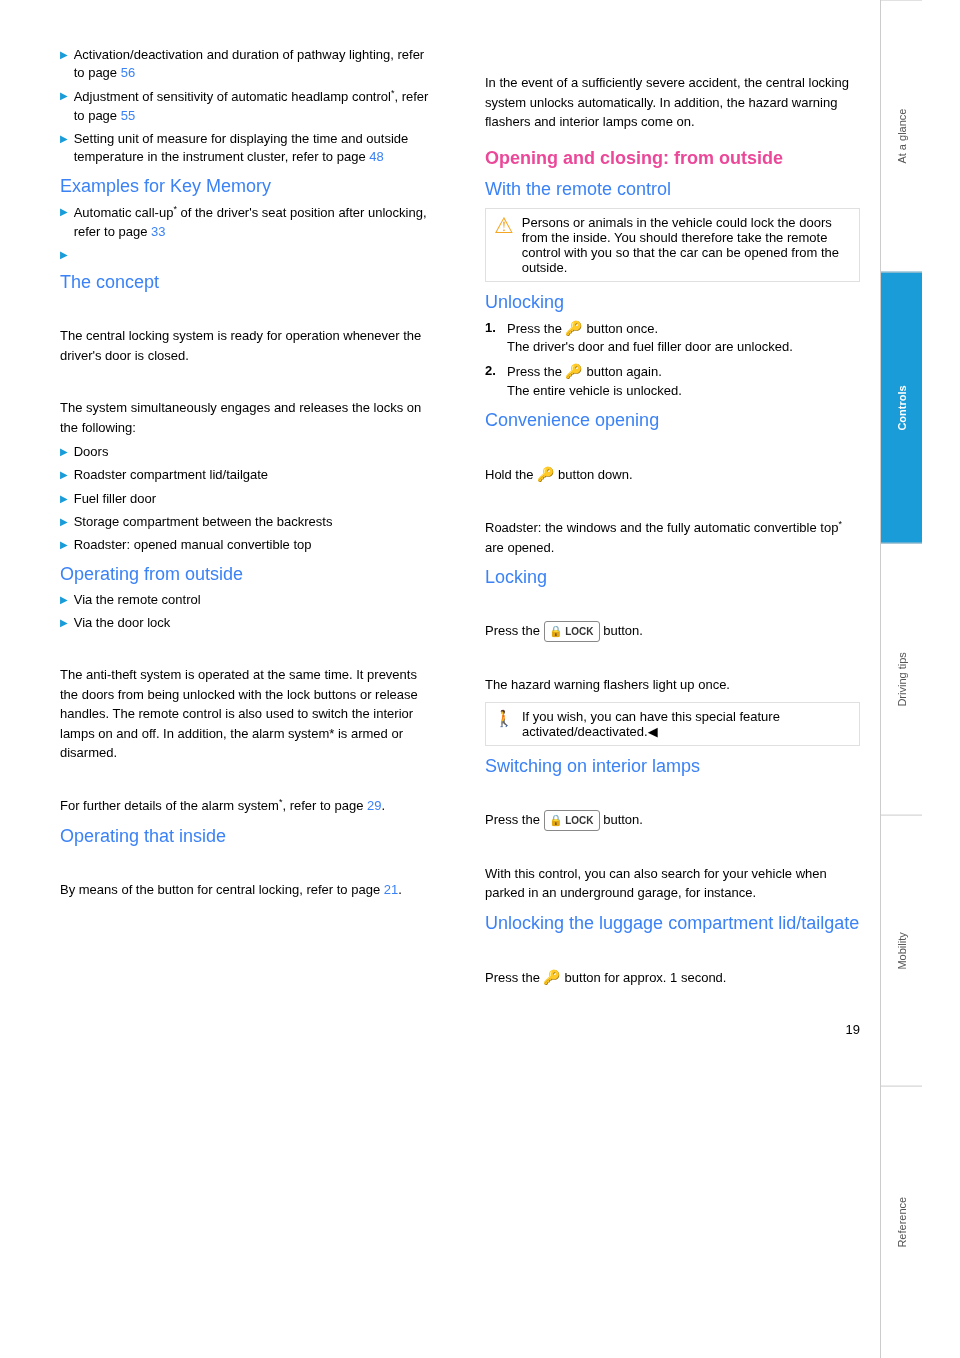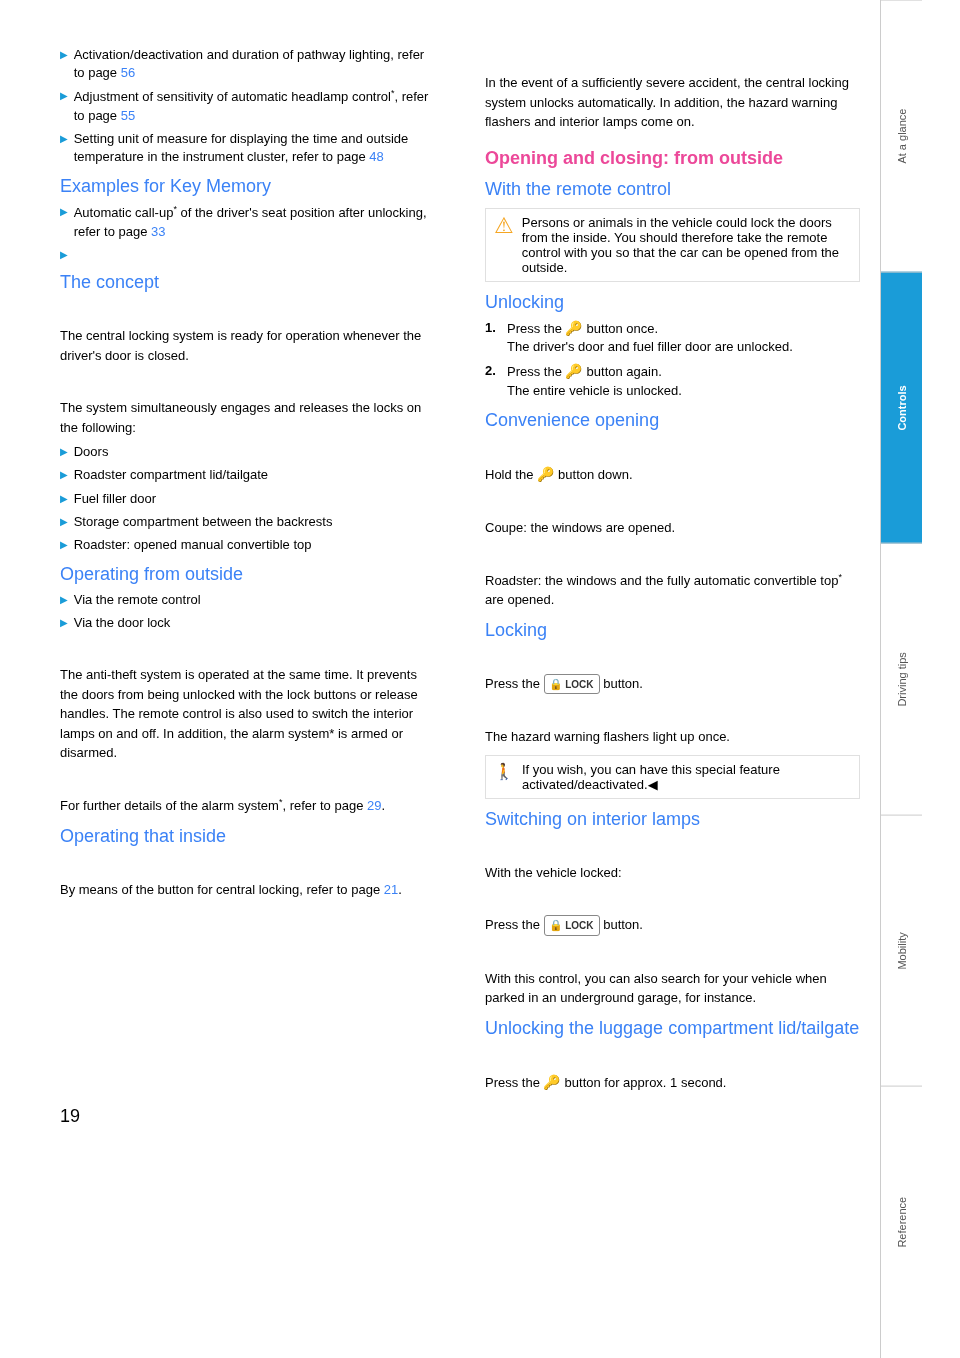--- a/index.html
+++ b/index.html
@@ -132,23 +132,23 @@
       border: 1px solid #e0e0e0;
       padding: 6px 8px;
       margin: 8px 0;
       gap: 8px;
     }
     .info-icon {
       font-size: 16px;
       flex-shrink: 0;
     }
     .page-number {
-      text-align: left;
-      font-size: 18px;
-      margin-top: 7px;
+      text-align: right;
+      font-size: 13px;
+      margin-top: 28px;
       padding-bottom: 20px;
     }
     .lock-btn {
       display: inline-flex;
       align-items: center;
       gap: 2px;
       border: 1px solid #888;
       border-radius: 3px;
       padding: 1px 5px;
       font-size: 10px;
@@ -270,34 +270,32 @@
             <span>Press the <span class="key-icon">🔑</span> button once.<br>The driver's door and fuel filler door are unlocked.</span>
           </li>
           <li>
             <span class="num-label">2.</span>
             <span>Press the <span class="key-icon">🔑</span> button again.<br>The entire vehicle is unlocked.</span>
           </li>
         </ol>
 
         <div class="sub-heading">Convenience opening</div>
         <p>Hold the <span class="key-icon">🔑</span> button down.</p>
-        <p>Coupe: the windows are opened.</p>
         <p>Roadster: the windows and the fully automatic convertible top<span class="asterisk">*</span> are opened.</p>
 
         <div class="sub-heading">Locking</div>
         <p>Press the <span class="lock-btn"><span class="lock-icon-small">🔒</span> LOCK</span> button.</p>
         <p>The hazard warning flashers light up once.</p>
 
         <div class="info-box">
           <span class="info-icon">🚶</span>
           <span>If you wish, you can have this special feature activated/deactivated.◀</span>
         </div>
 
         <div class="sub-heading">Switching on interior lamps</div>
-        <p>With the vehicle locked:</p>
         <p>Press the <span class="lock-btn"><span class="lock-icon-small">🔒</span> LOCK</span> button.</p>
         <p>With this control, you can also search for your vehicle when parked in an underground garage, for instance.</p>
 
         <div class="sub-heading">Unlocking the luggage compartment lid/tailgate</div>
         <p>Press the <span class="key-icon">🔑</span> button for approx. 1 second.</p>
       </div>
     </div>
 
     <div class="page-number">19</div>
   </div>

